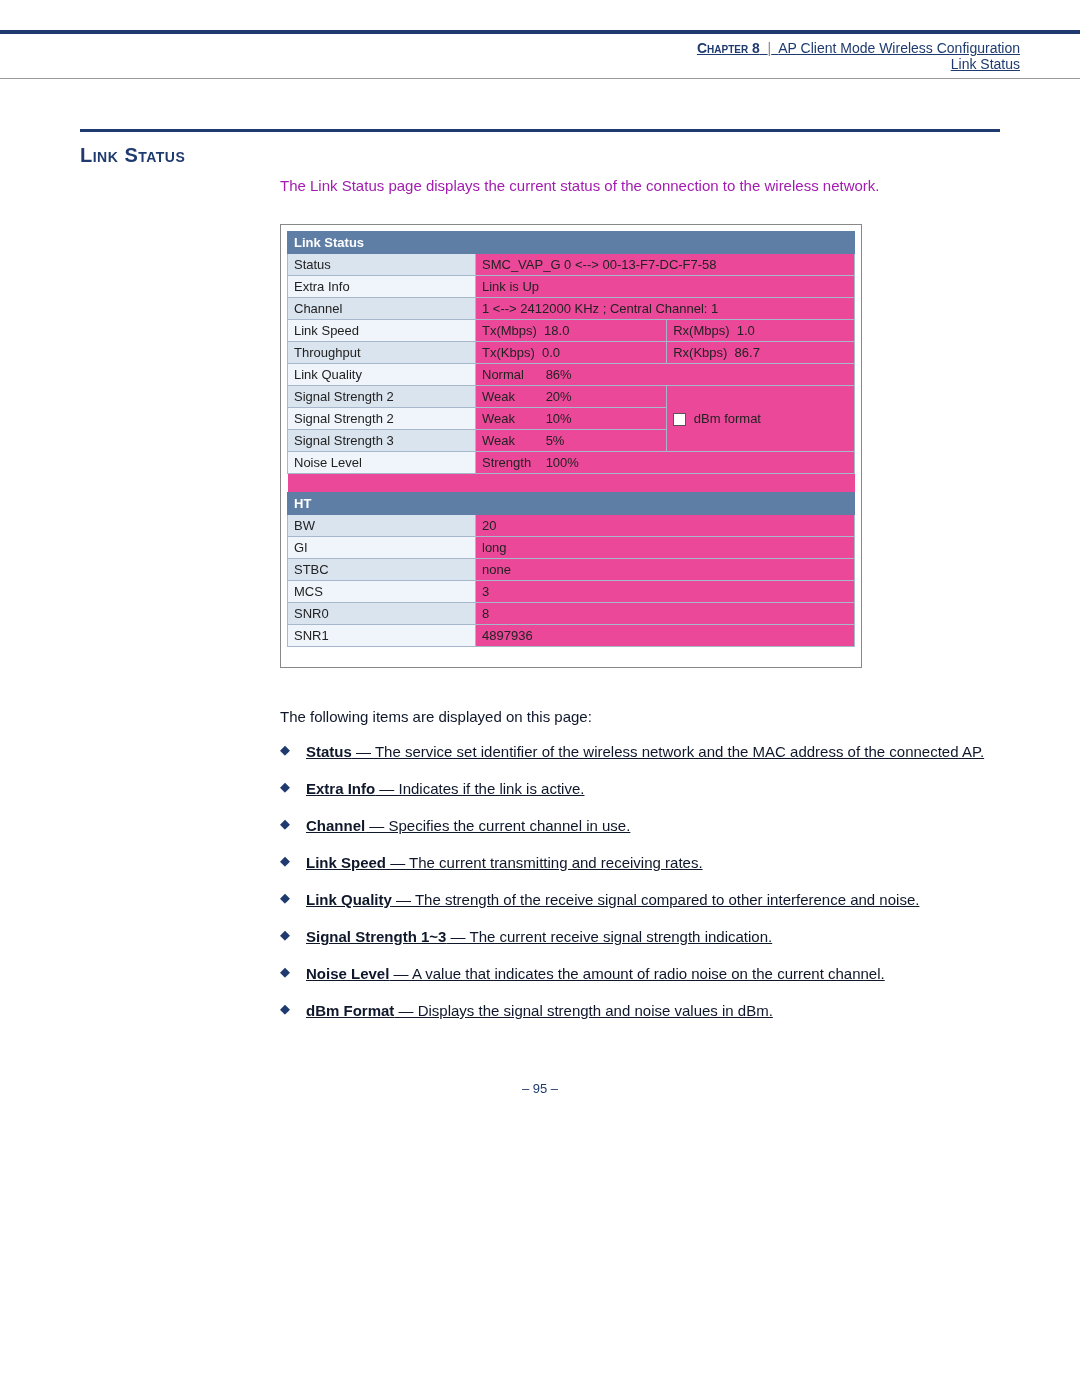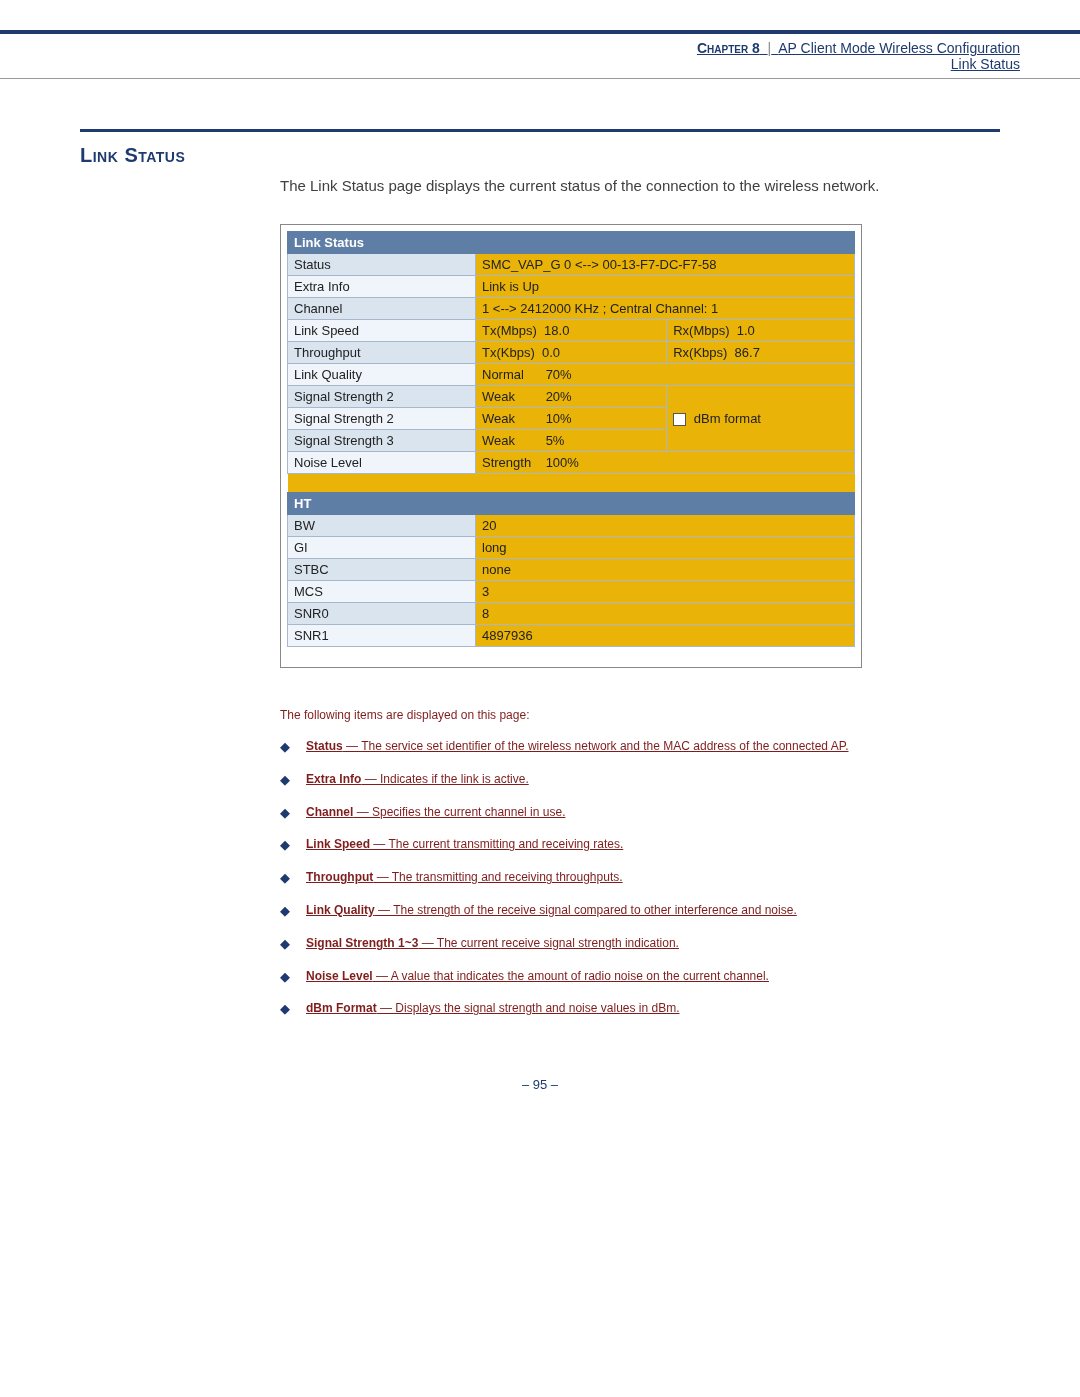--- a/index.html
+++ b/index.html
@@ -42,21 +42,21 @@
     color: #1e3a6e;
     font-variant: small-caps;
     font-weight: bold;
     font-size: 20px;
     letter-spacing: 0.5px;
   }
   .intro {
     margin-left: 200px;
     margin-top: 10px;
     font-size: 15px;
-    color: #404040;
+    color: #a21caf;
   }
   .table-wrap {
     margin-left: 200px;
     margin-top: 30px;
     border: 1px solid #888;
     width: 582px;
     padding: 6px 6px 20px 6px;
     box-sizing: border-box;
   }
   table.status {
@@ -70,21 +70,21 @@
     background: #5e7ea6;
     color: #fff;
     text-align: left;
     font-weight: bold;
     padding: 3px 6px;
     border: 1px solid #5e7ea6;
   }
   table.status td {
     border: 1px solid #a8b8cc;
     padding: 3px 6px;
-    background: #eab308;
+    background: #ec4899;
   }
   table.status td.label {
     background: #dae4ef;
     width: 175px;
   }
   table.status .alt td.label {
     background: #eff5fa;
   }
   .spacer-row td {
     border: none !important;
@@ -96,22 +96,22 @@
     width: 11px;
     height: 11px;
     border: 1px solid #555;
     vertical-align: middle;
     margin-right: 4px;
     background: #fff;
   }
   .items {
     margin-left: 200px;
     margin-top: 40px;
-    font-size: 12px;
-    color: #7f1d1d;
+    font-size: 15px;
+    color: #0f172a;
   }
   ul.bullets {
     list-style: none;
     padding: 0;
     margin: 14px 0 0 0;
     text-decoration: underline;
   }
   ul.bullets li {
     position: relative;
     padding-left: 26px;
@@ -180,21 +180,21 @@
       </tr>
       <tr>
         <td class="label">Throughput</td>
         <td>Tx(Kbps)&nbsp;&nbsp;0.0</td>
         <td>Rx(Kbps)&nbsp;&nbsp;86.7</td>
       </tr>
       <tr class="alt">
         <td class="label">Link Quality</td>
         <td colspan="2">
           <span class="qv">Normal</span>
-          <span>70%</span>
+          <span>86%</span>
         </td>
       </tr>
       <tr>
         <td class="label">Signal Strength 2</td>
         <td>
           <span class="qv">Weak</span>
           <span>20%</span>
         </td>
         <td rowspan="3">
           <span class="cb"></span>
@@ -256,21 +256,20 @@
       </table>
   </div>
 
   <div class="items">
     <div>The following items are displayed on this page:</div>
     <ul class="bullets">
       <li><b>Status</b><span> — The service set identifier of the wireless network and the MAC address of the connected AP.</span></li>
       <li><b>Extra Info</b><span> — Indicates if the link is active.</span></li>
       <li><b>Channel</b><span> — Specifies the current channel in use.</span></li>
       <li><b>Link Speed</b><span> — The current transmitting and receiving rates.</span></li>
-      <li><b>Throughput</b><span> — The transmitting and receiving throughputs.</span></li>
       <li><b>Link Quality</b><span> — The strength of the receive signal compared to other interference and noise.</span></li>
       <li><b>Signal Strength 1~3</b><span> — The current receive signal strength indication.</span></li>
       <li><b>Noise Level</b><span> — A value that indicates the amount of radio noise on the current channel.</span></li>
       <li><b>dBm Format</b><span> — Displays the signal strength and noise values in dBm.</span></li>
     </ul>
   </div>
 
 </div>
 
 <div class="pagenum">–  95  –</div>

